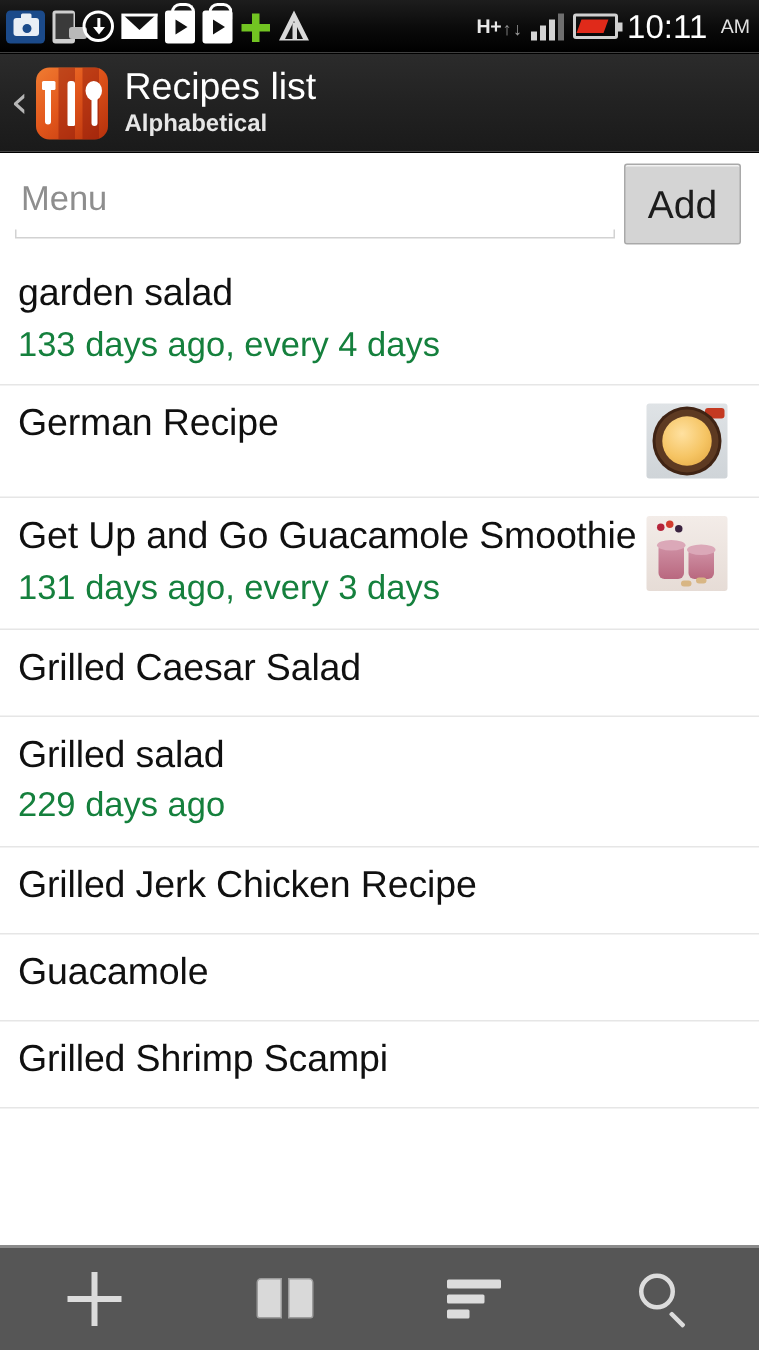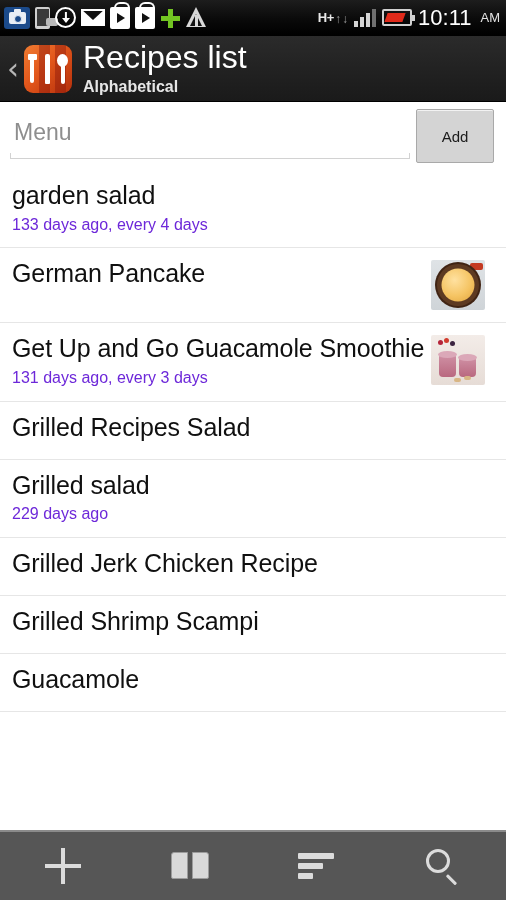--- a/index.html
+++ b/index.html
@@ -133,21 +133,21 @@
   }
   .app-icon .s1 { left:15px; }
   .app-icon .s2 { left:31px; }
   .util { position:absolute; background:#fff; }
   .fork { left:6px; top:10px; width:4px; height:28px; border-radius:0 0 2px 2px; }
   .fork-head { left:4px; top:9px; width:9px; height:6px; border-radius:1px; }
   .knife { left:21px; top:9px; width:5px; height:30px; border-radius:2px 2px 1px 1px; }
   .spoon-h { left:33px; top:9px; width:11px; height:13px; border-radius:50%; }
   .spoon-s { left:36.5px; top:20px; width:4px; height:19px; border-radius:0 0 2px 2px; }
   .apptitles { margin-left:11px; display:flex; flex-direction:column; justify-content:center; }
-  .apptitle { color:#ffffff; font-size:32px; line-height:1.12; font-weight:normal; }
+  .apptitle { color:#ffffff; font-size:25px; line-height:1.12; font-weight:normal; }
   .appsubtitle { color:#e6e6e6; font-size:16px; line-height:1.2; font-weight:bold; margin-top:1px; }
 
   
   .addrow {
     flex:0 0 68px; height:68px; background:#fff;
     display:flex; align-items:center; padding:0 12px 0 10px; gap:6px;
   }
   .menu-field {
     flex:1; height:46px; display:flex; align-items:center;
     border:none; border-bottom:1px solid #d2d2d2;
@@ -156,38 +156,38 @@
     position:relative;
   }
   .menu-field:before, .menu-field:after {
     content:""; position:absolute; bottom:0; width:1px; height:5px; background:#d2d2d2;
   }
   .menu-field:before { left:0; }
   .menu-field:after { right:0; }
   .add-btn {
     width:78px; height:54px; background:#d4d4d4;
     border:1px solid #a9a9a9; border-radius:2px;
-    font-size:15px; color:#1c1c1c; display:flex; align-items:center; justify-content:center;
+    font-size:26px; color:#1c1c1c; display:flex; align-items:center; justify-content:center;
     font-family:"Liberation Sans", sans-serif;
     box-shadow:0 1px 0 rgba(255,255,255,0.7) inset;
   }
 
   
   .list { flex:1 1 auto; background:#fff; overflow:hidden; }
   .row {
     position:relative; display:flex; align-items:flex-start;
     padding:10px 21px 12px 12px; border-bottom:1px solid #e6e6e6;
     min-height:58px;
   }
   .row-text { flex:1; min-width:0; padding-right:6px; }
   .row-title {
     font-size:25px; color:#101010; line-height:1.22; font-weight:normal;
     letter-spacing:-0.1px;
   }
-  .row-sub { font-size:16px; color:#6d28d9; line-height:1.3; margin-top:4px; }
+  .row-sub { font-size:23px; color:#15803d; line-height:1.3; margin-top:4px; }
   .thumb {
     flex:0 0 54px; width:54px; height:50px; margin-top:2px;
     border-radius:2px; overflow:hidden; position:relative; background:#efeae6;
   }
   
   .th-pancake { background:linear-gradient(to bottom,#dfe3e6 0%,#cfd4d8 100%); }
   .th-pancake .pan {
     position:absolute; left:50%; top:50%; transform:translate(-50%,-50%);
     width:42px; height:42px; border-radius:50%;
     background:#5d3a22; box-shadow:0 0 0 2px #402414;
@@ -329,21 +329,21 @@
 
   <div class="list" id="recipe-list">
       <div class="row">
         <div class="row-text">
           <div class="row-title">garden salad</div>
           <div class="row-sub">133 days ago, every 4 days</div>
         </div>
       </div>
       <div class="row">
         <div class="row-text">
-          <div class="row-title">German Pancake</div>
+          <div class="row-title">German Recipe</div>
         </div>
         <div class="thumb th-pancake">
           <span class="handle"></span>
           <span class="pan"></span>
           <span class="cake"></span>
         </div>
       </div>
       <div class="row">
         <div class="row-text">
           <div class="row-title">Get Up and Go Guacamole Smoothie</div>
@@ -358,42 +358,42 @@
           </span>
           <span class="glass g2">
             <span class="foam"></span>
           </span>
           <span class="nut n1"></span>
           <span class="nut n2"></span>
         </div>
       </div>
       <div class="row">
         <div class="row-text">
-          <div class="row-title">Grilled Recipes Salad</div>
+          <div class="row-title">Grilled Caesar Salad</div>
         </div>
       </div>
       <div class="row">
         <div class="row-text">
           <div class="row-title">Grilled salad</div>
           <div class="row-sub">229 days ago</div>
         </div>
       </div>
       <div class="row">
         <div class="row-text">
           <div class="row-title">Grilled Jerk Chicken Recipe</div>
         </div>
       </div>
       <div class="row">
         <div class="row-text">
+          <div class="row-title">Guacamole</div>
+        </div>
+      </div>
+      <div class="row">
+        <div class="row-text">
           <div class="row-title">Grilled Shrimp Scampi</div>
-        </div>
-      </div>
-      <div class="row">
-        <div class="row-text">
-          <div class="row-title">Guacamole</div>
         </div>
       </div>
     </div>
 
   <div class="toolbar">
     <div class="tb-btn">
       <span class="tb-plus"></span>
     </div>
     <div class="tb-btn">
       <span class="tb-book">

